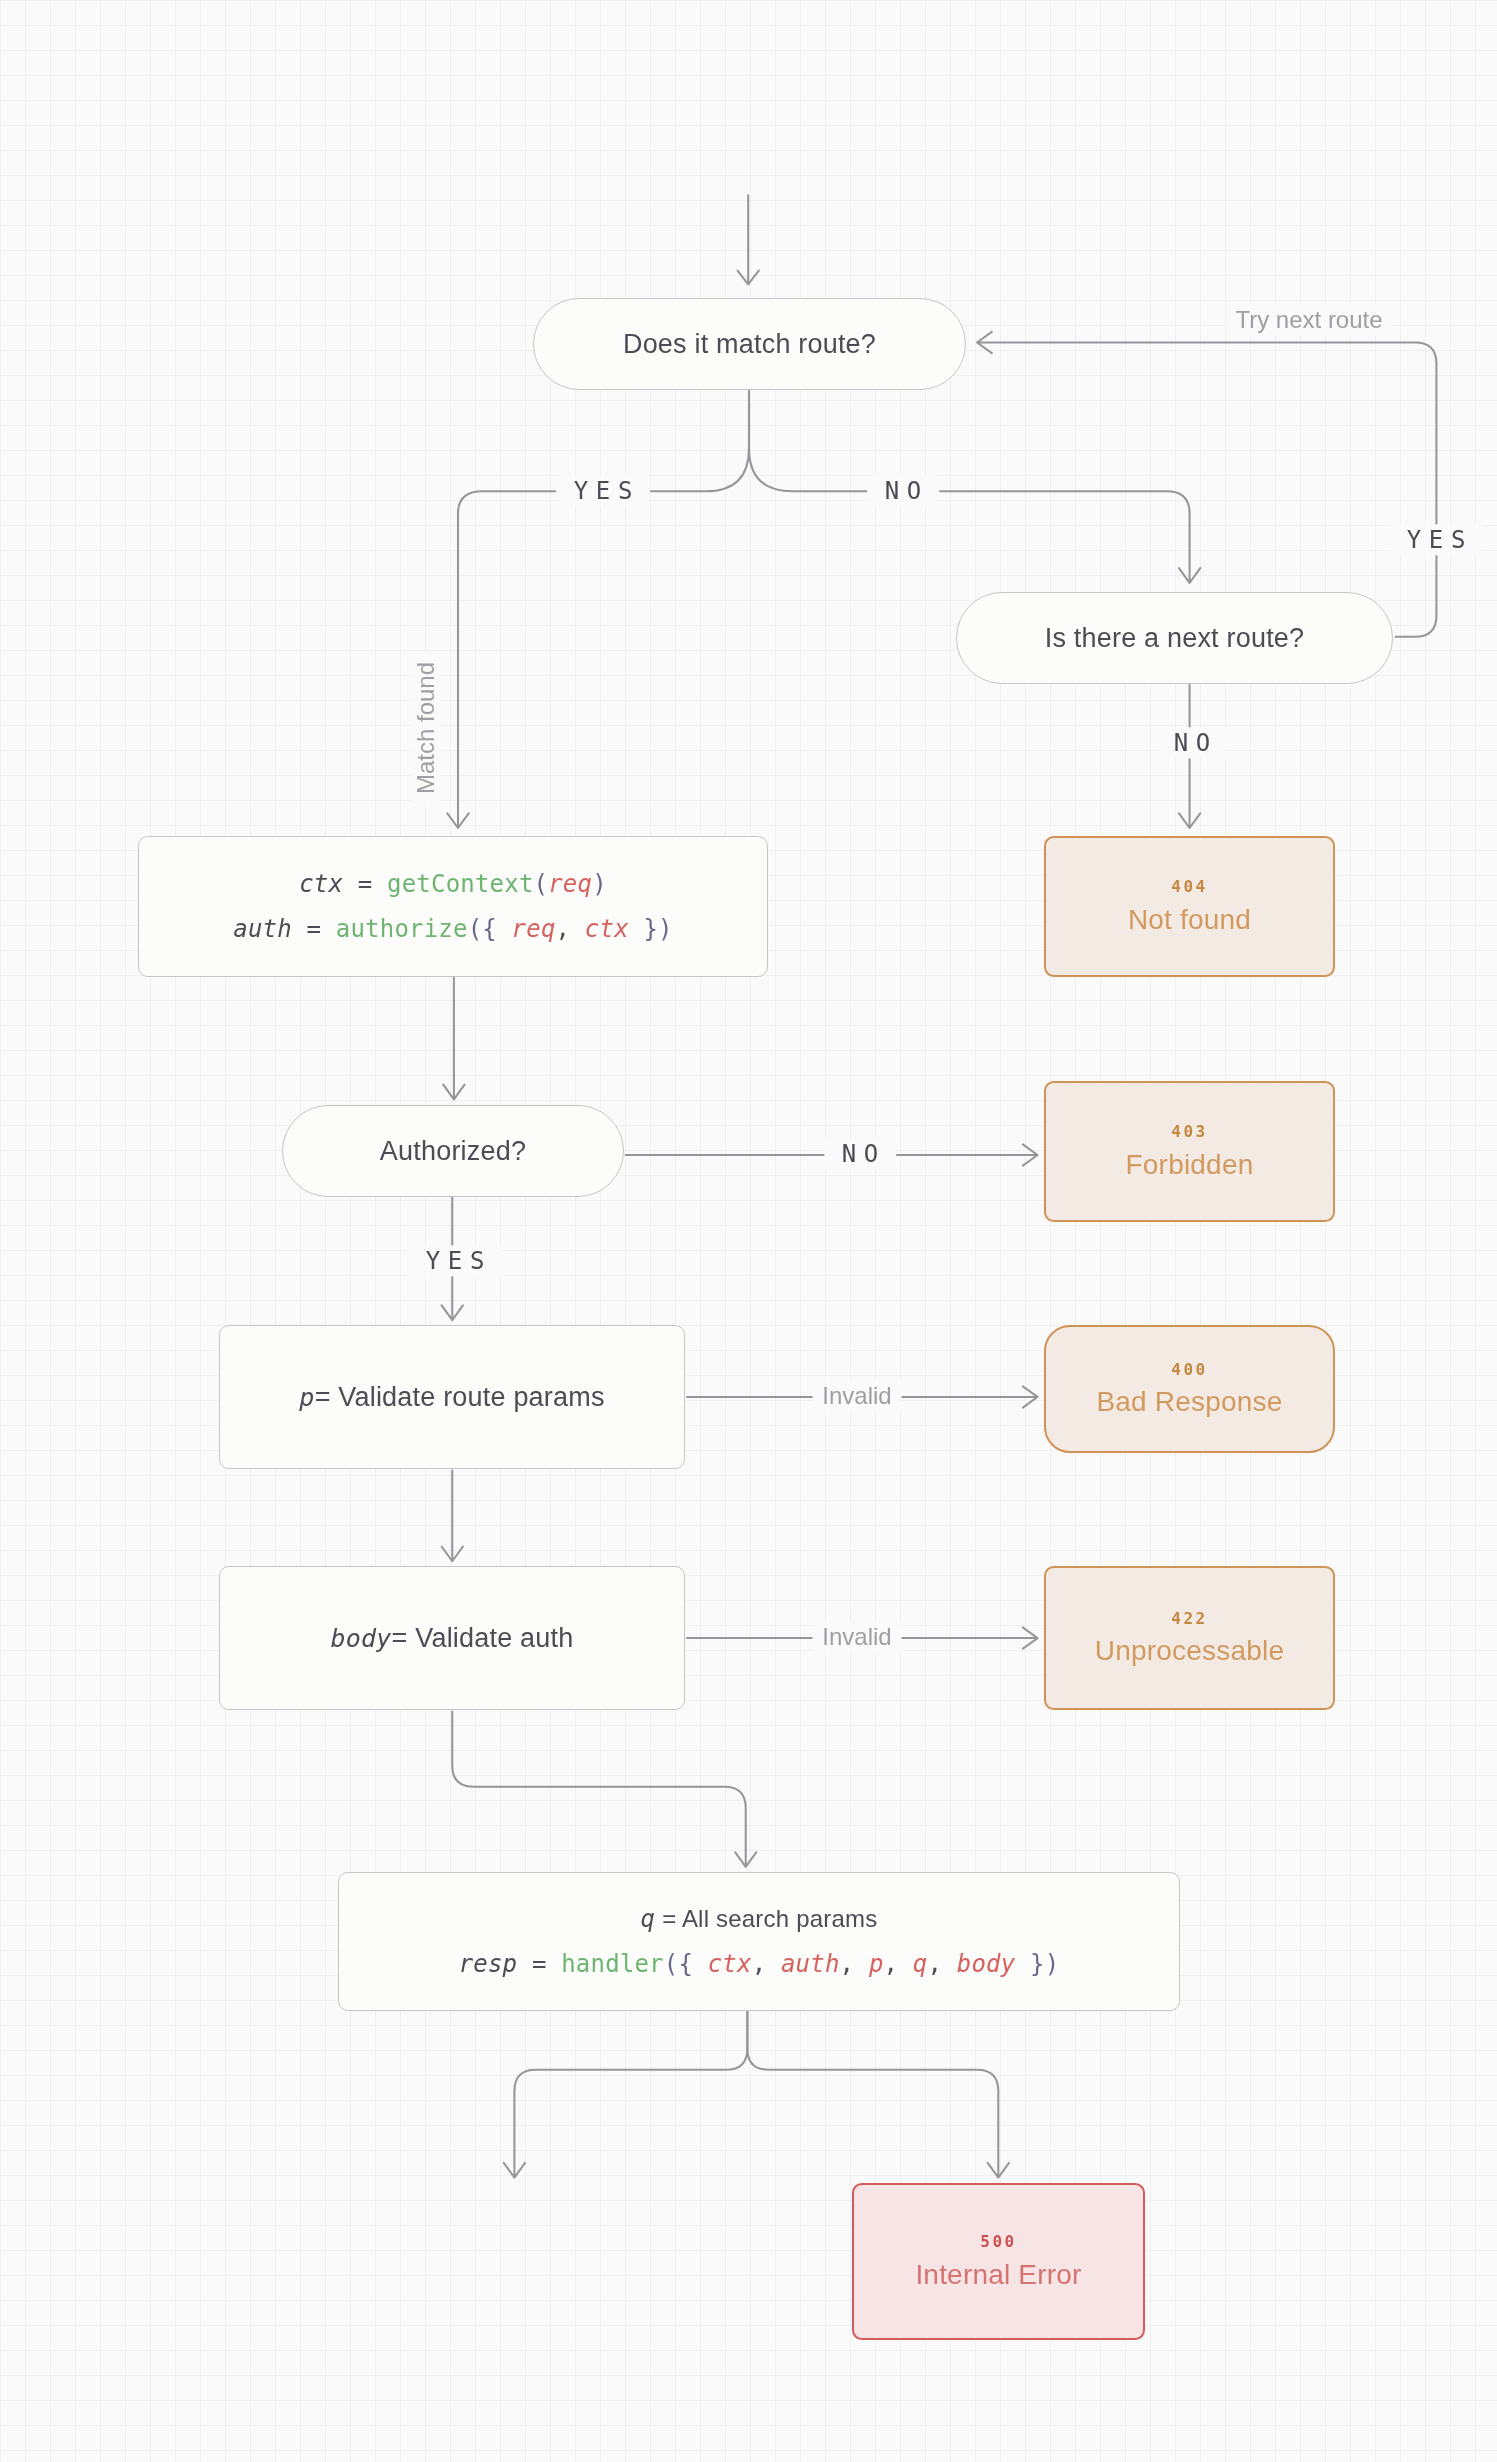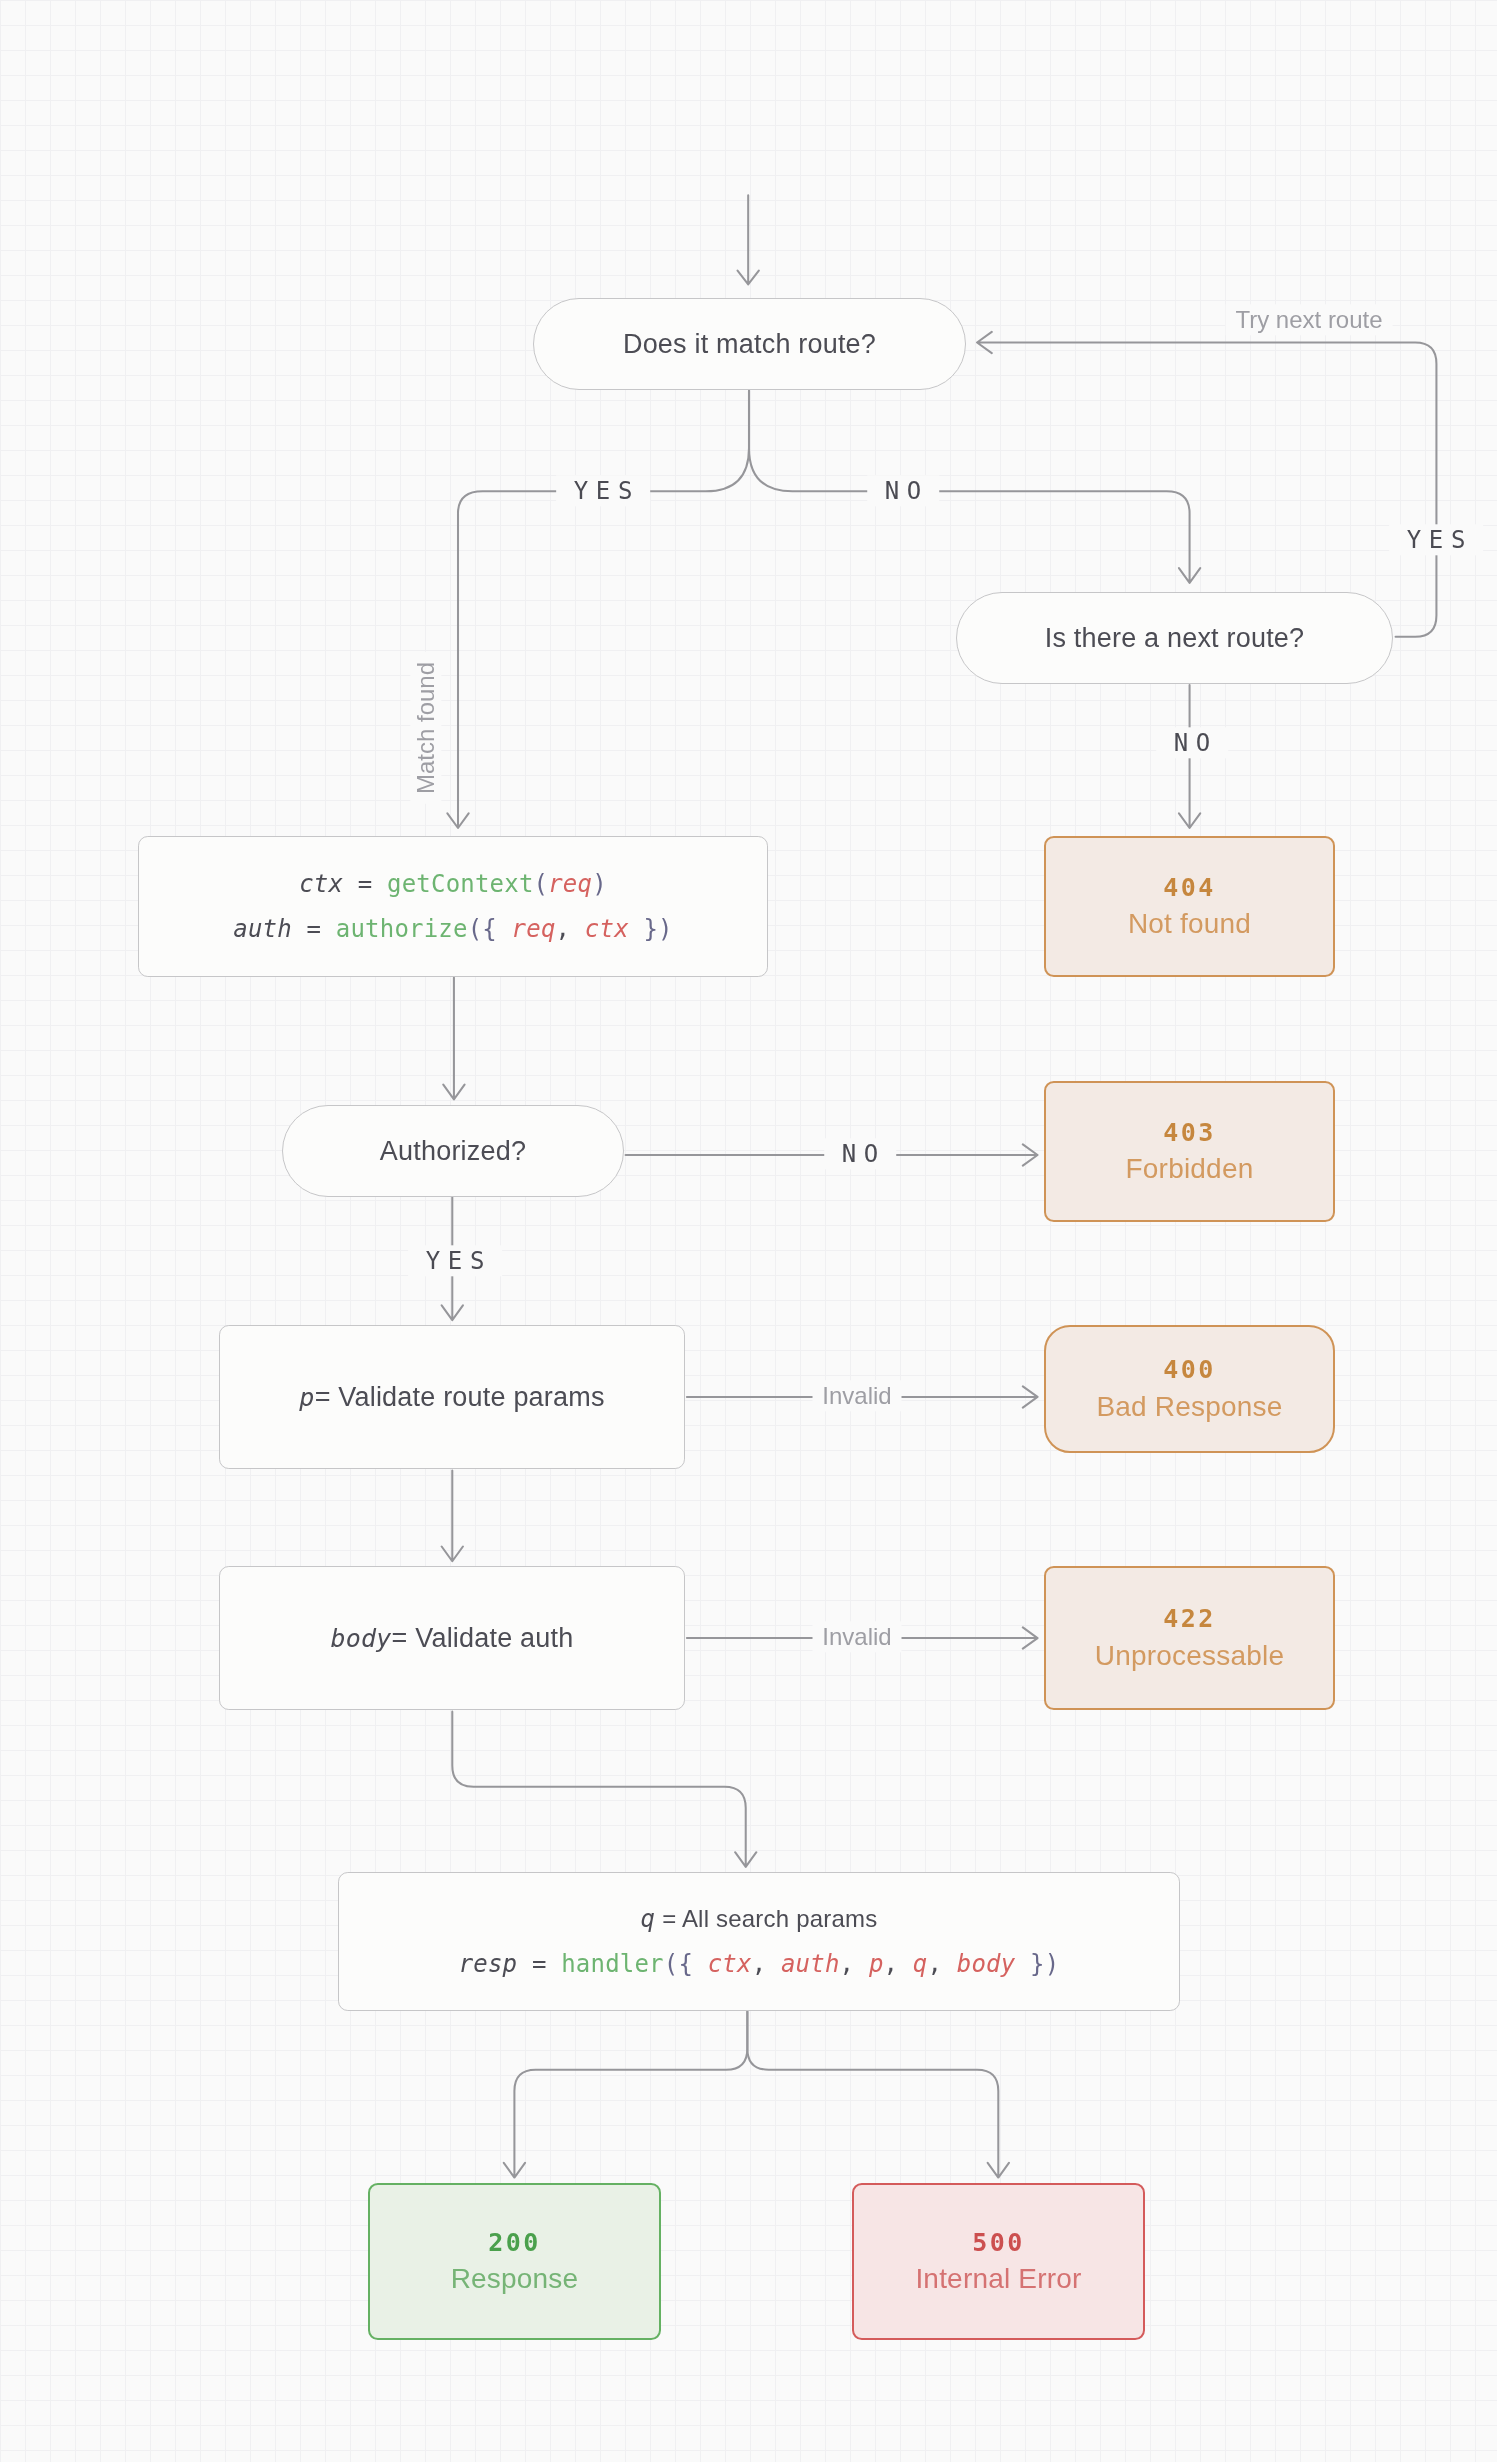--- a/index.html
+++ b/index.html
@@ -28,21 +28,21 @@
   .tk-var{color:#4c4c54;font-style:italic;}
   .tk-plain{color:#4c4c54;}
   .tk-fn{color:#6db471;}
   .tk-arg{color:#d5625f;font-style:italic;}
   .tk-punct{color:#68688a;}
   .tk-sans{color:#4c4c54;font-family:"Liberation Sans",sans-serif;font-style:normal;}
 
   .mixed .tk-var{font-size:25px;}
 
   .status{flex-direction:column;gap:10.6px;border-width:2.5px;border-radius:9.8px;}
-  .status .scode{font-family:"DejaVu Sans Mono",monospace;font-weight:700;font-size:25px;letter-spacing:2.5px;line-height:1;}
+  .status .scode{font-family:"DejaVu Sans Mono",monospace;font-weight:700;font-size:16px;letter-spacing:2.5px;line-height:1;}
   .status .slabel{font-weight:400;font-size:28px;line-height:1;}
   .st-orange{border-color:#cf9356;background:#f3eae4;}
   .st-orange .scode{color:#c6873e;}
   .st-orange .slabel{color:#d39a60;}
   .st-green{border-color:#65b163;background:#e9f1e6;}
   .st-green .scode{color:#4aa04c;}
   .st-green .slabel{color:#76b476;}
   .st-red{border-color:#d45b5b;background:#f7e5e5;}
   .st-red .scode{color:#cc4f4f;text-align:right;}
   .st-red .slabel{color:#d57272;}
@@ -126,24 +126,20 @@
   <div class="node status st-orange" style="left:1044px;top:1566px;width:291px;height:144px;">
     <div class="scode">422</div>
     <div class="slabel">Unprocessable</div>
   </div>
 
   <div class="node codebox" style="left:338px;top:1872px;width:842px;height:139px;">
     <div class="code-line"><span class="tk-var">q</span><span class="tk-sans"> = All search params</span></div>
     <div class="code-line"><span class="tk-var">resp</span><span class="tk-plain"> = </span><span class="tk-fn">handler</span><span class="tk-punct">({ </span><span class="tk-arg">ctx</span><span class="tk-plain">, </span><span class="tk-arg">auth</span><span class="tk-plain">, </span><span class="tk-arg">p</span><span class="tk-plain">, </span><span class="tk-arg">q</span><span class="tk-plain">, </span><span class="tk-arg">body</span><span class="tk-punct"> })</span></div>
   </div>
 
-  <div class="node status st-green" style="left:368px;top:2183px;width:293px;height:157px;">
-    <div class="scode">200</div>
-    <div class="slabel">Response</div>
-  </div>
 
   <div class="node status st-red" style="left:852px;top:2183px;width:293px;height:157px;">
     <div class="scode">500</div>
     <div class="slabel">Internal Error</div>
   </div>
 
   <div class="elabel decision" style="left:603px;top:491px;">YES</div>
   <div class="elabel decision" style="left:903px;top:491px;">NO</div>
   <div class="elabel rot" style="left:426px;top:728px;">Match found</div>
   <div class="elabel" style="left:1309px;top:320px;">Try next route</div>

